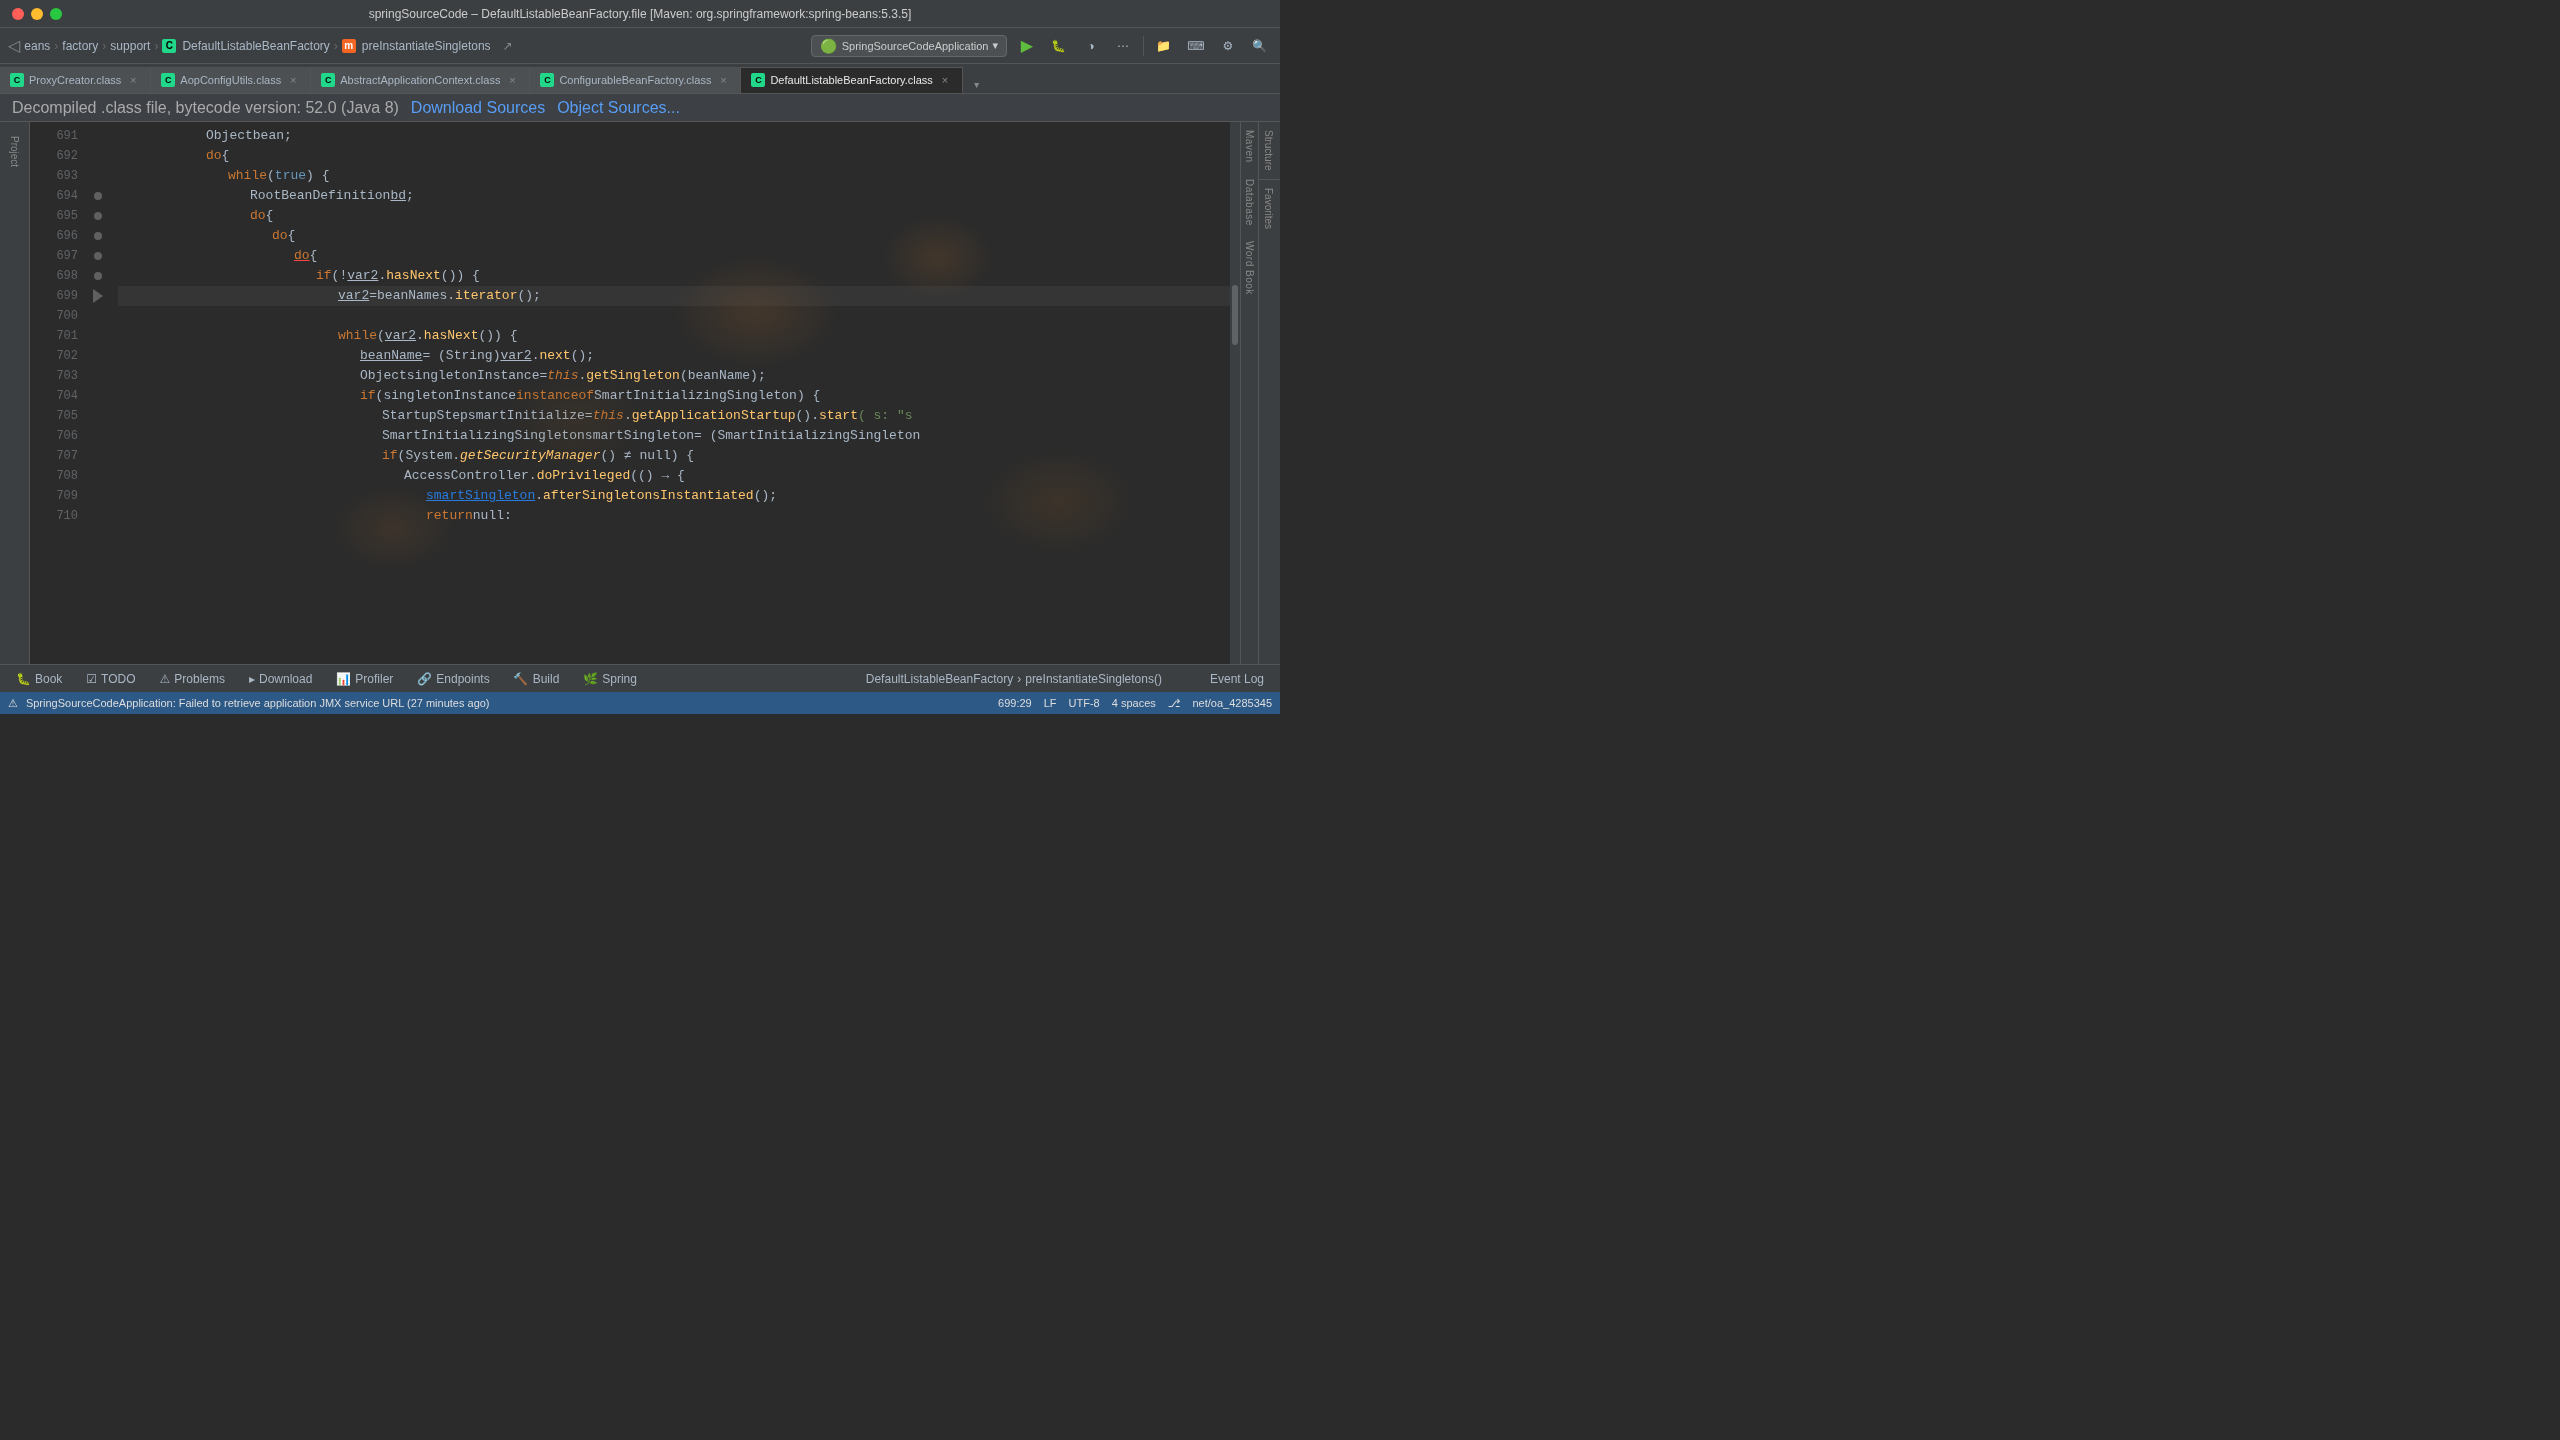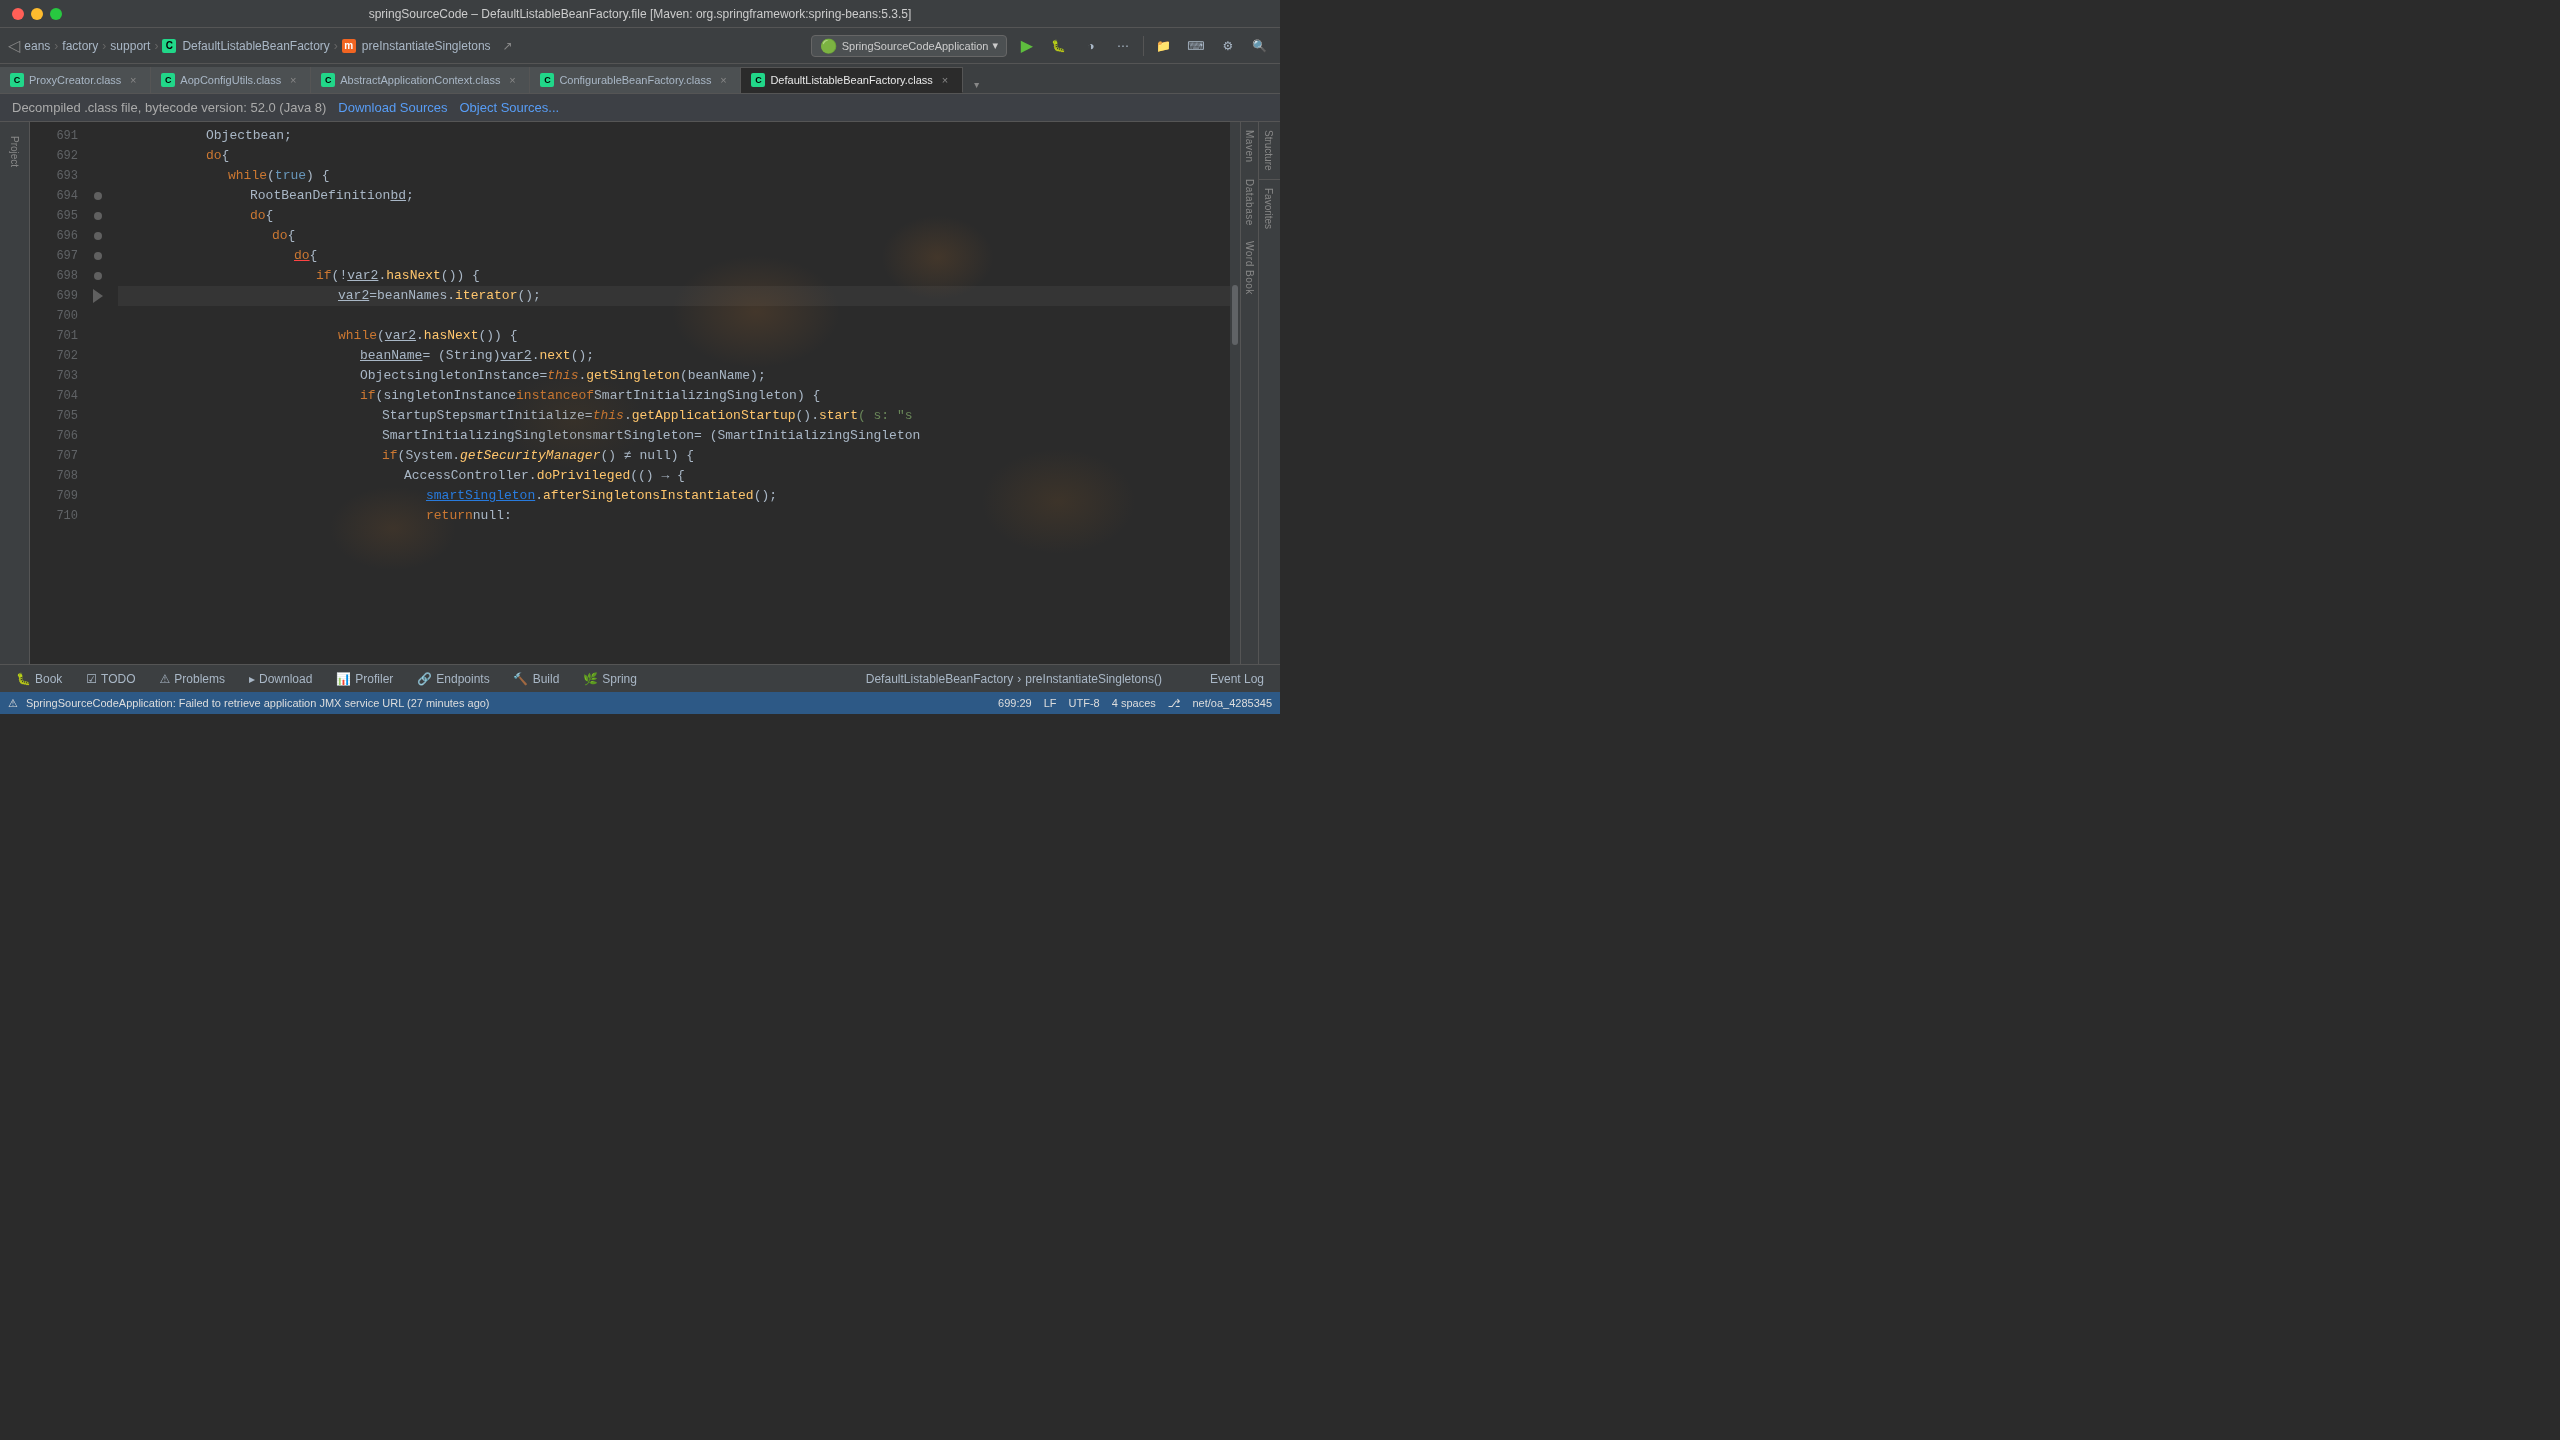--- a/index.html
+++ b/index.html
@@ -157,21 +157,21 @@
     .tab-icon { width: 14px; height: 14px; border-radius: 2px; display: flex; align-items: center; justify-content: center; font-size: 9px; font-weight: bold; }
 
     
     .info-bar {
       height: 28px;
       background: #3d4045;
       display: flex;
       align-items: center;
       padding: 0 12px;
       border-bottom: 1px solid #555;
-      font-size: 13px;
+      font-size: 16px;
       font-family: -apple-system, sans-serif;
       color: #aaa;
       gap: 12px;
     }
     .info-bar .download-link {
       color: #589df6;
       cursor: pointer;
     }
     .info-bar .reader-mode {
       margin-left: auto;

